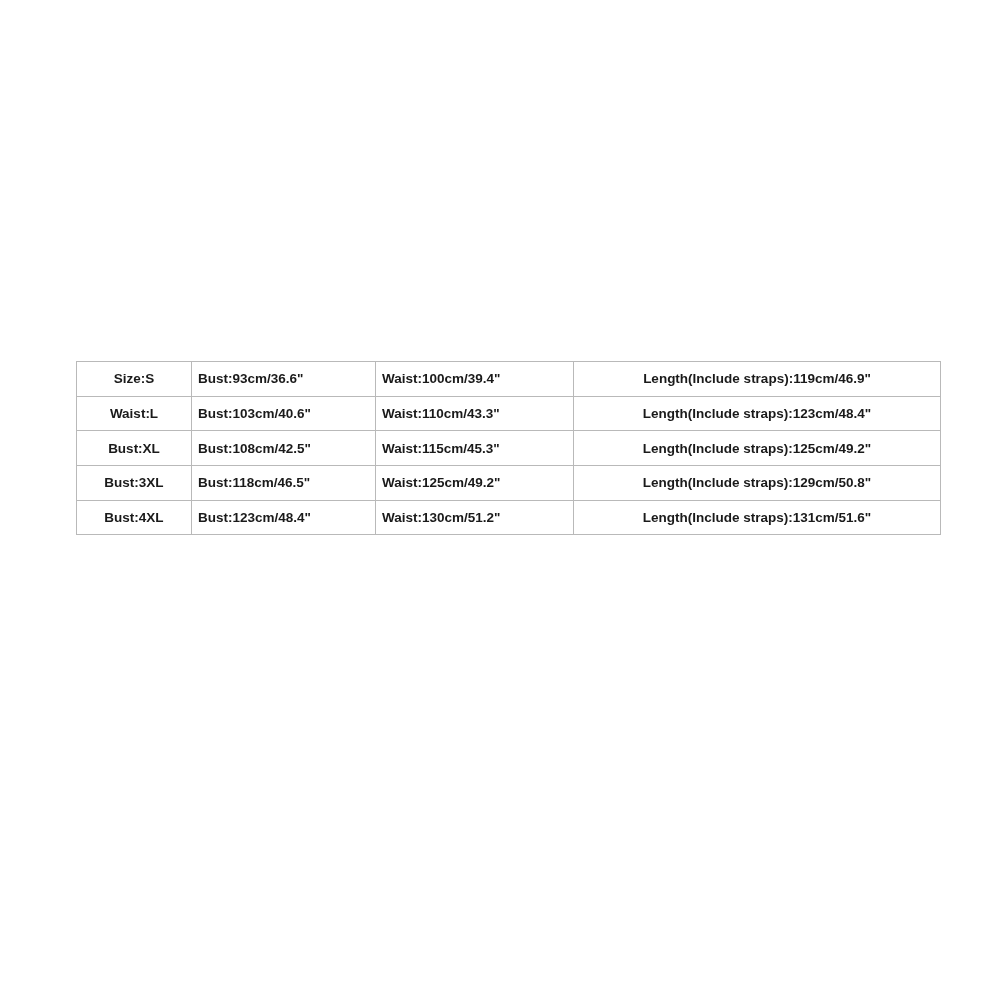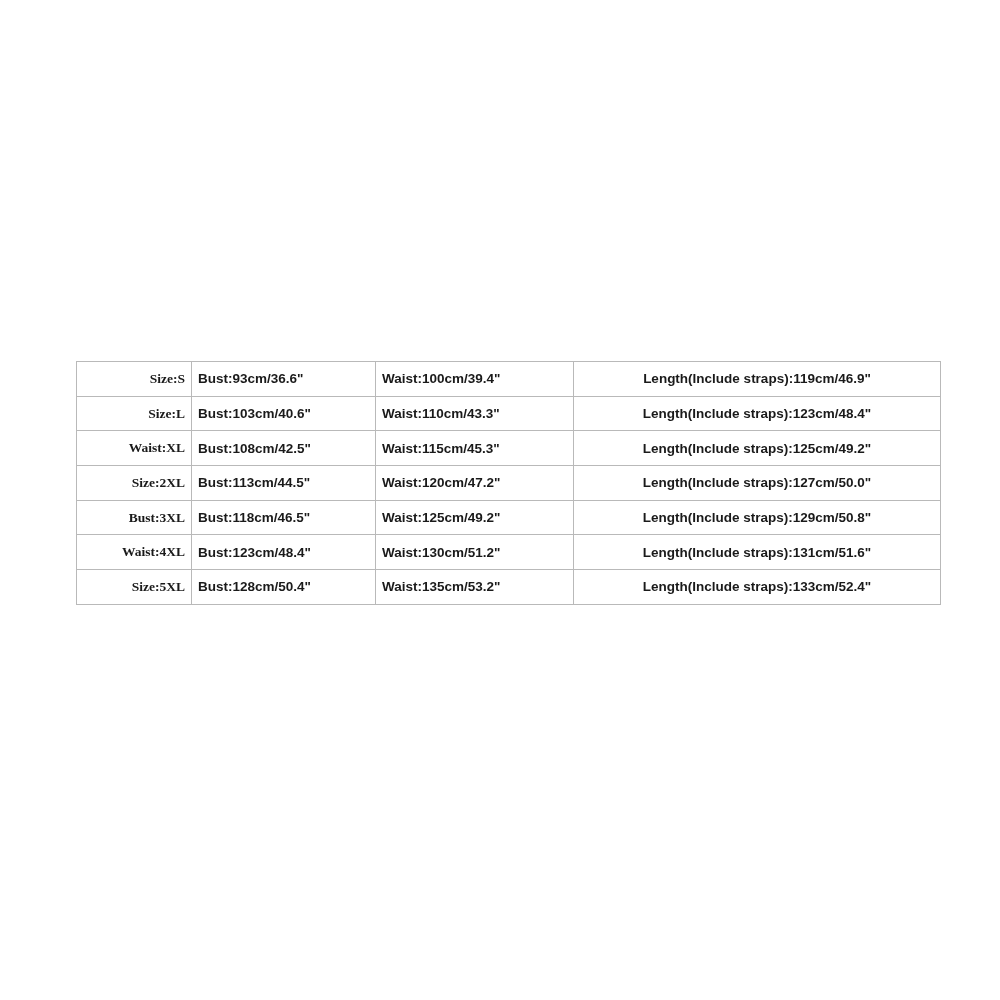--- a/index.html
+++ b/index.html
@@ -29,77 +29,65 @@
   table.size-table td {
     border: 1px solid #b9b9b9;
     height: 33.7px;
     padding: 0 6px;
     font-size: 13.5px;
     color: #1a1a1a;
     font-weight: 600;
     white-space: nowrap;
     overflow: hidden;
   }
-  td.col-size   { width: 102px; text-align: right; font-family: Liberation Serif, serif; }
+  td.col-size   { width: 102px; text-align: center; }
   td.col-bust   { width: 171px; text-align: left; padding-left: 30px; }
   td.col-waist  { width: 185px; text-align: left; padding-left: 28px; }
   td.col-length { width: 354px; text-align: center; }
 </style>
 </head>
 <body>
 
 <div id="size-chart-wrap">
   <table class="size-table">
     <tbody>
 
       <tr>
         <td class="col-size">Size:S</td>
         <td class="col-bust">Bust:93cm/36.6"</td>
         <td class="col-waist">Waist:100cm/39.4"</td>
         <td class="col-length">Length(Include straps):119cm/46.9"</td>
       </tr>
 
 
       <tr>
-        <td class="col-size">Size:L</td>
+        <td class="col-size">Waist:L</td>
         <td class="col-bust">Bust:103cm/40.6"</td>
         <td class="col-waist">Waist:110cm/43.3"</td>
         <td class="col-length">Length(Include straps):123cm/48.4"</td>
       </tr>
 
       <tr>
-        <td class="col-size">Waist:XL</td>
+        <td class="col-size">Bust:XL</td>
         <td class="col-bust">Bust:108cm/42.5"</td>
         <td class="col-waist">Waist:115cm/45.3"</td>
         <td class="col-length">Length(Include straps):125cm/49.2"</td>
       </tr>
 
-      <tr>
-        <td class="col-size">Size:2XL</td>
-        <td class="col-bust">Bust:113cm/44.5"</td>
-        <td class="col-waist">Waist:120cm/47.2"</td>
-        <td class="col-length">Length(Include straps):127cm/50.0"</td>
-      </tr>
 
       <tr>
         <td class="col-size">Bust:3XL</td>
         <td class="col-bust">Bust:118cm/46.5"</td>
         <td class="col-waist">Waist:125cm/49.2"</td>
         <td class="col-length">Length(Include straps):129cm/50.8"</td>
       </tr>
 
       <tr>
-        <td class="col-size">Waist:4XL</td>
+        <td class="col-size">Bust:4XL</td>
         <td class="col-bust">Bust:123cm/48.4"</td>
         <td class="col-waist">Waist:130cm/51.2"</td>
         <td class="col-length">Length(Include straps):131cm/51.6"</td>
       </tr>
 
-      <tr>
-        <td class="col-size">Size:5XL</td>
-        <td class="col-bust">Bust:128cm/50.4"</td>
-        <td class="col-waist">Waist:135cm/53.2"</td>
-        <td class="col-length">Length(Include straps):133cm/52.4"</td>
-      </tr>
 
     </tbody>
   </table>
 </div>
 
 </body></html>

